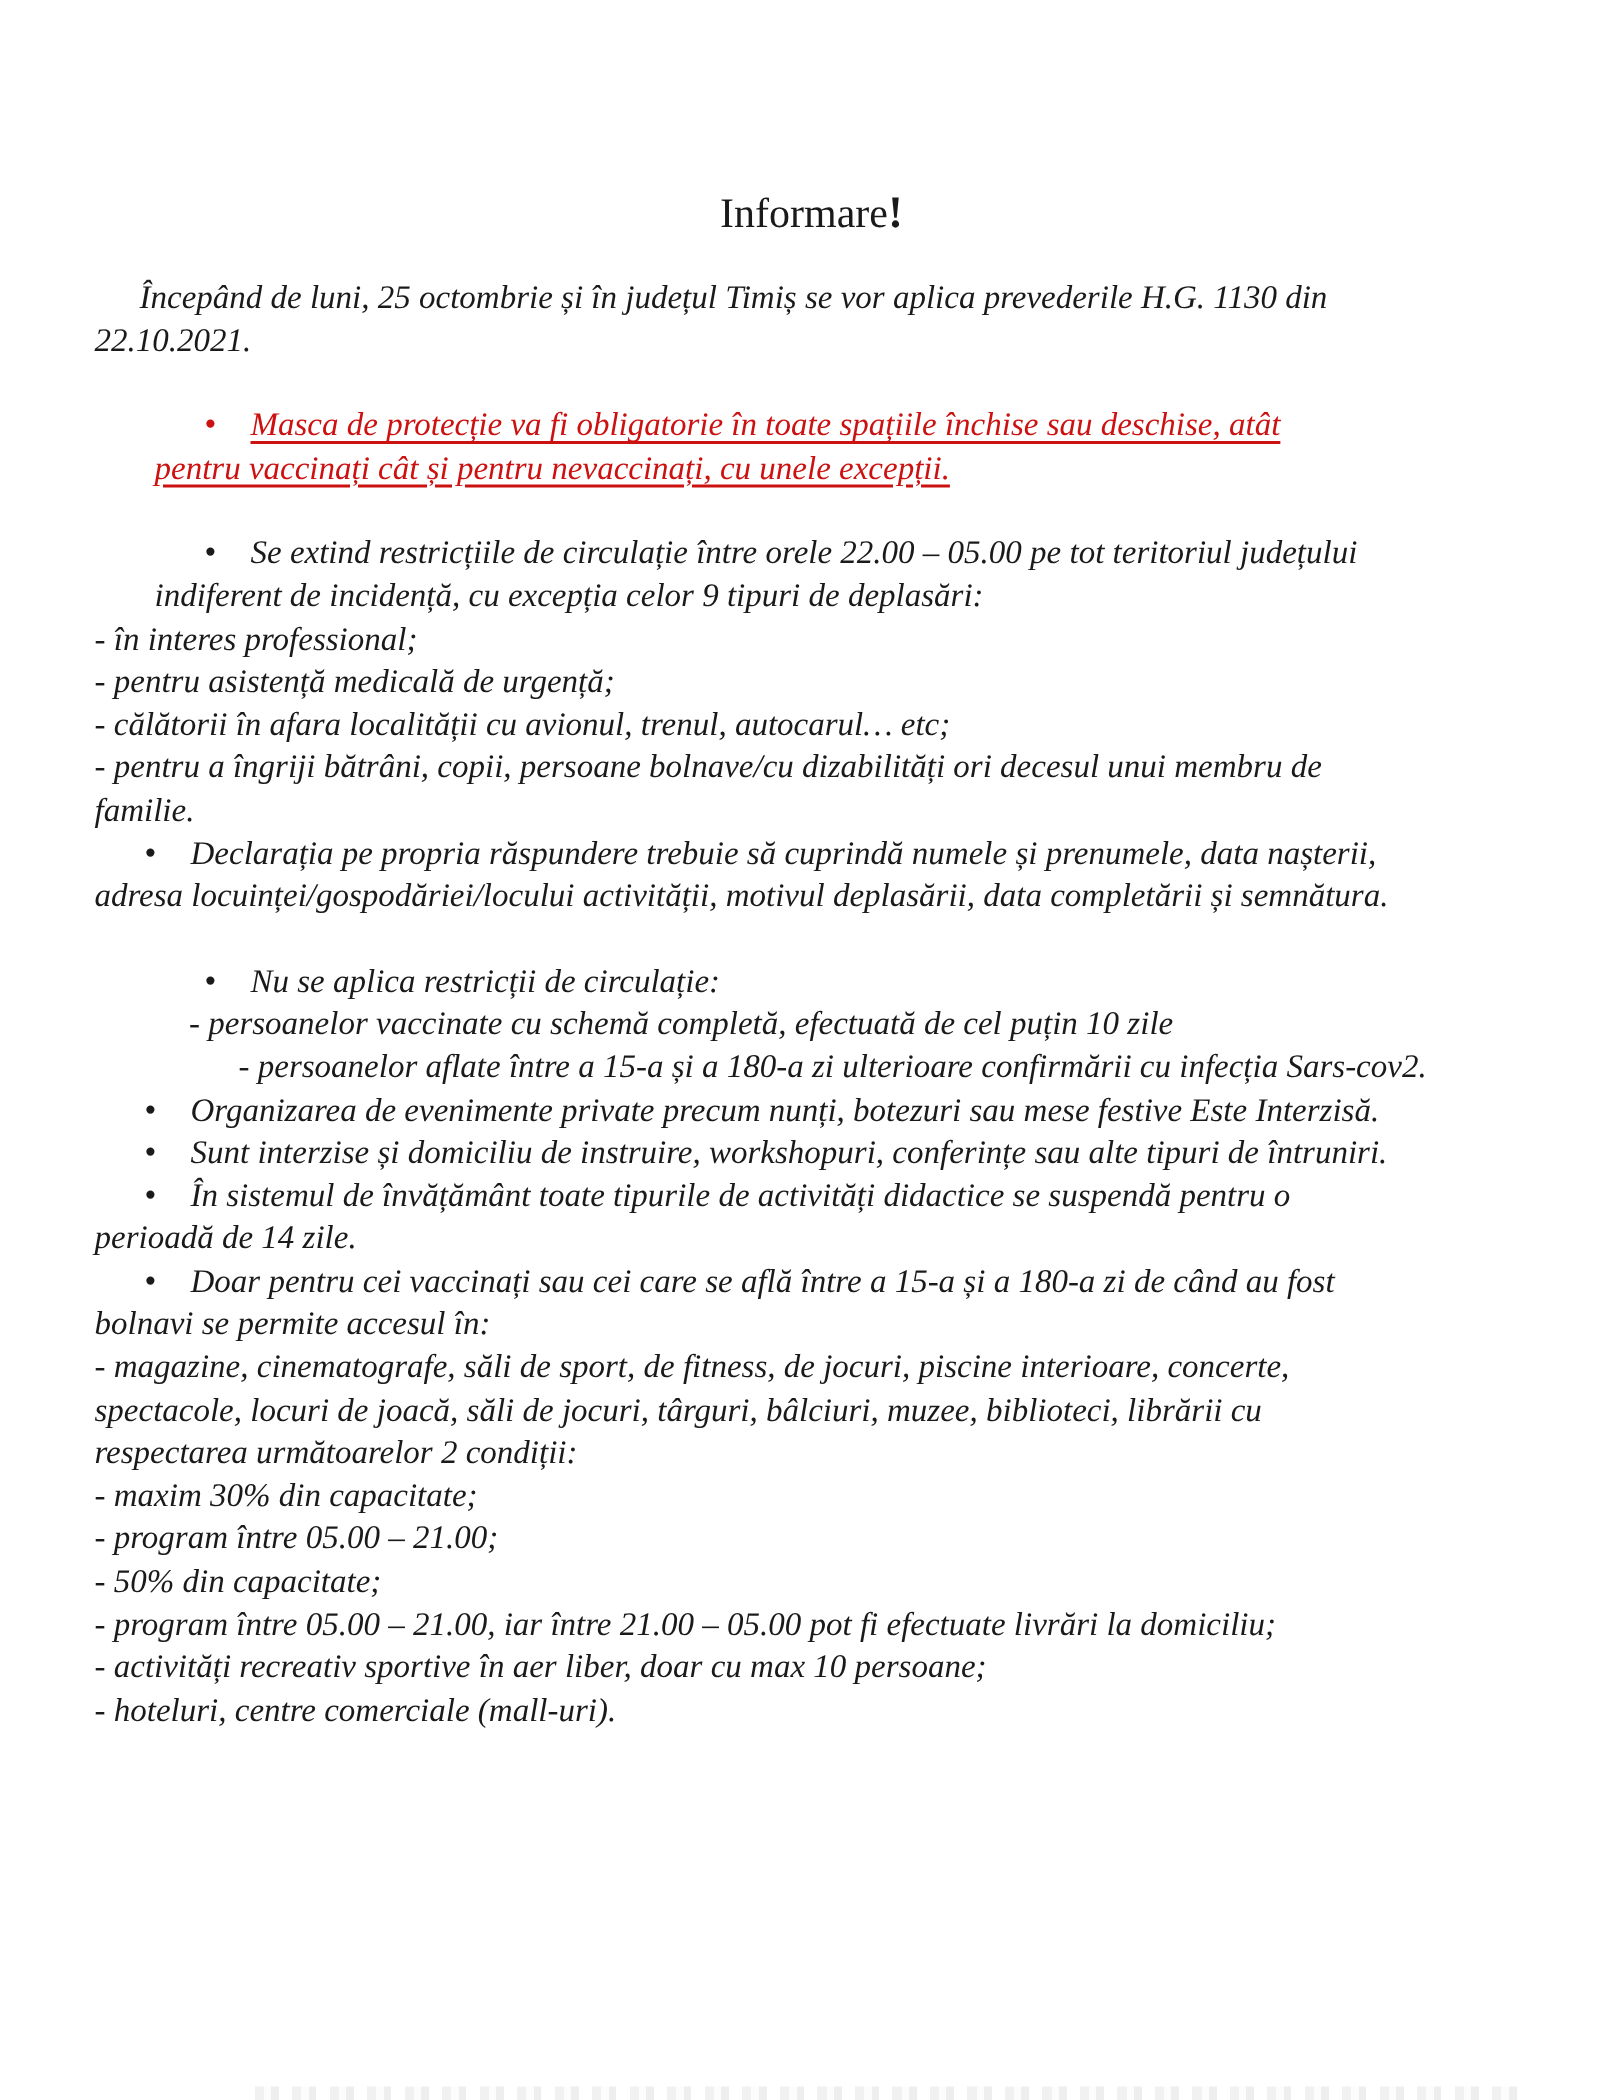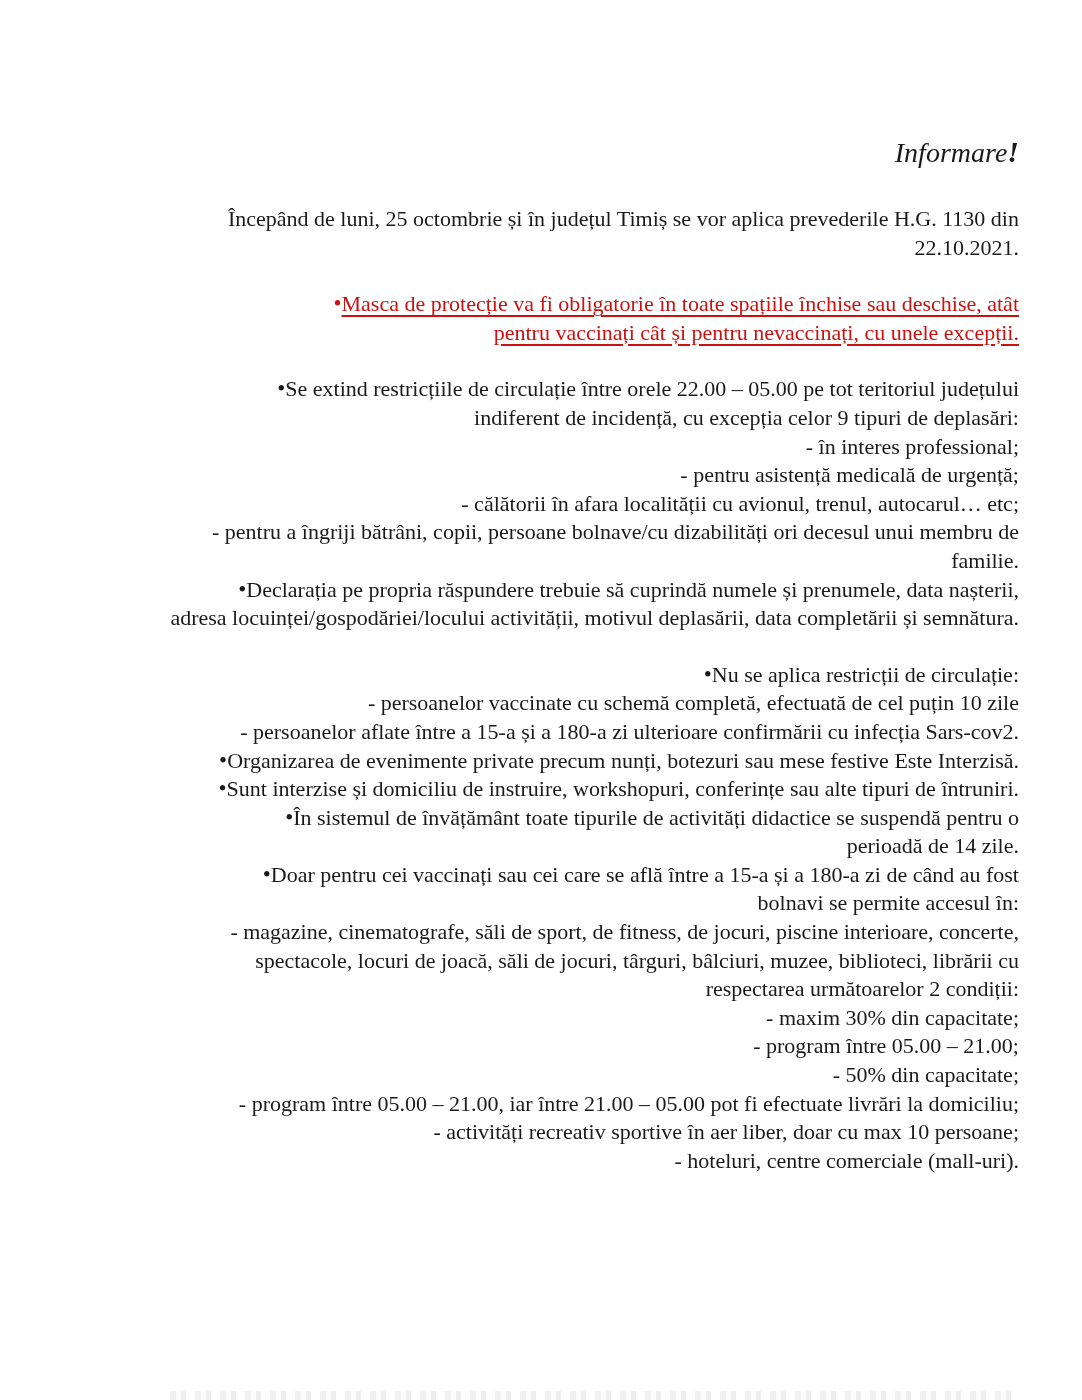--- a/index.html
+++ b/index.html
@@ -17,43 +17,43 @@
   }
   .page{position:absolute;inset:0;background:var(--paper);}
   .content{
     position:absolute;
     left:63px;top:127px;
     width:956px;
   }
   .title{
     font-size:28px;
     font-weight:400;
-    text-align:right;
+    text-align:center;
     margin:0 0 27px 0;
-    line-height:50px;
-    font-style:italic;
+    line-height:29px;
   }
   .bang{font-weight:700;font-size:30px;}
   p{
     margin:0;
     font-size:22px;
     line-height:28.6px;
     white-space:pre-line;
-    text-align:right;
+    text-align:left;
+    font-style:italic;
   }
   .indent{text-indent:30px;}
   .b{text-indent:33px;}
   .dot{
     display:inline-block;
     width:31px;
     font-size:23px;
     text-indent:0;
   }
   .gap{margin-top:28px;margin-left:40px;}
-  .sub{}
+  .sub{margin-left:63px;}
   .sub2{margin-left:96px;}
   .red{color:var(--red);}
   .red .t{
     text-decoration:underline;
     text-decoration-thickness:2px;
     text-underline-offset:4px;
   }
   .noise{
     position:absolute;
     left:170px;right:66px;bottom:0;height:9px;

